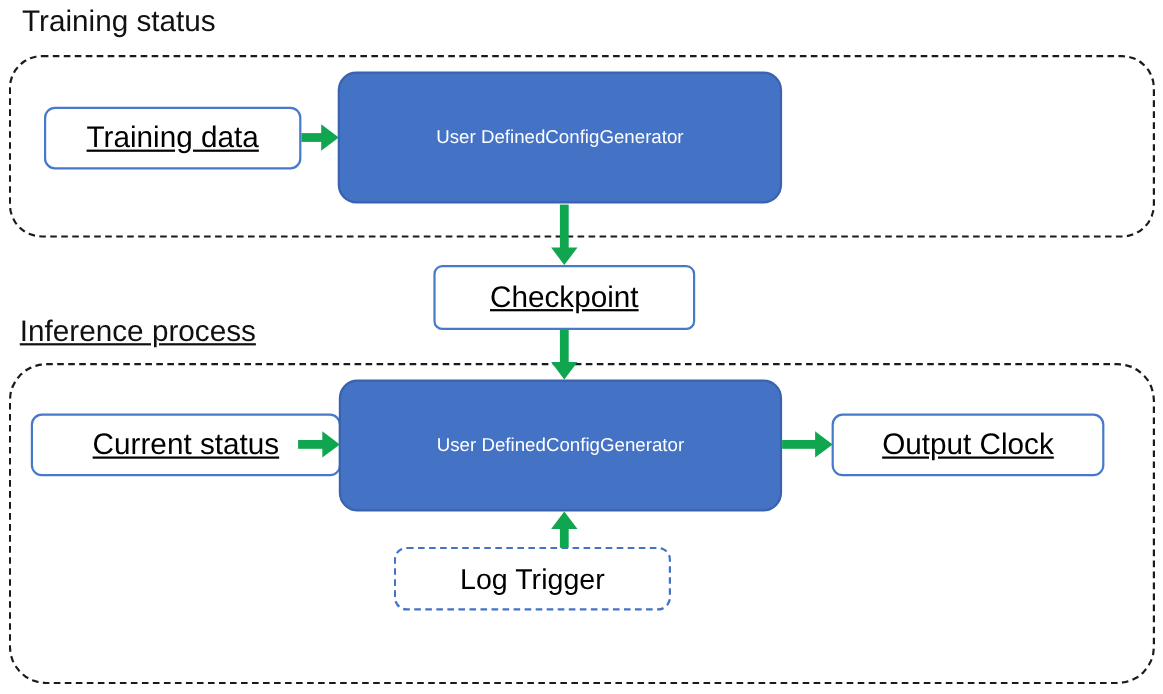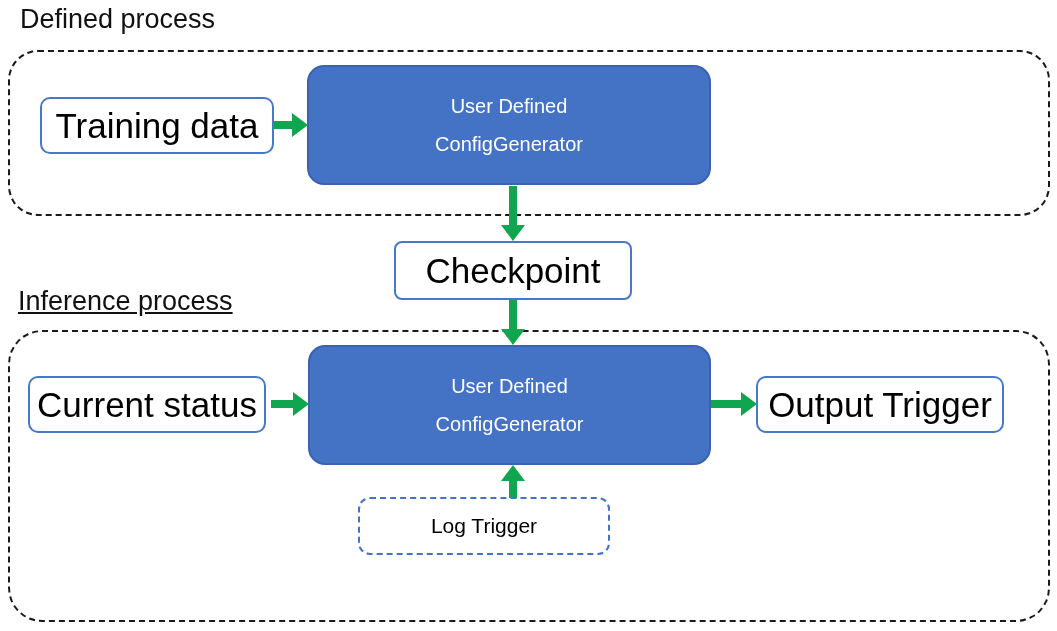--- a/index.html
+++ b/index.html
@@ -30,51 +30,52 @@
   }
   .io-box {
     position: absolute;
     background: #ffffff;
     border: 2px solid var(--outline_blue, #4779cb);
     border-radius: 10px;
     box-sizing: border-box;
     display: flex;
     align-items: center;
     justify-content: center;
-    font-size: 35px;
+    font-size: 27px;
     color: #000000;
     white-space: nowrap;
     z-index: 2;
+    text-decoration: underline;
   }
   .gen-box {
     position: absolute;
     background: var(--box_fill_blue, #4472c4);
     border: 2px solid var(--box_border_blue, #3a62ae);
     border-radius: 17px;
     box-sizing: border-box;
     display: flex;
-    flex-direction: column;
+    flex-direction: row;
     align-items: center;
     justify-content: center;
-    font-size: 20px;
+    font-size: 17px;
     line-height: 38px;
     color: #ffffff;
     text-align: center;
     z-index: 2;
   }
   .trigger-box {
     position: absolute;
     background: #ffffff;
     border: 2px dashed var(--trigger_dash_blue, #4472c4);
     border-radius: 12px;
     box-sizing: border-box;
     display: flex;
     align-items: center;
     justify-content: center;
-    font-size: 21px;
+    font-size: 26px;
     color: #000000;
     white-space: nowrap;
   }
   .arrow { position: absolute; z-index: 3; }
   .arrow .shaft { position: absolute; background: var(--arrow_green, #10a64f); }
   .arrow .head { position: absolute; width: 0; height: 0; }
 
   .arrow.right .shaft { left: 0; top: 8px; height: 8px; }
   .arrow.right .head {
     right: 0; top: 0;
@@ -95,21 +96,21 @@
     border-left: 12px solid transparent;
     border-right: 12px solid transparent;
     border-bottom: 16px solid var(--arrow_green, #10a64f);
   }
 </style>
 </head>
 <body>
 
 <div class="canvas">
 
-  <div class="section-label" style="left:20px; top:4px;">Defined process</div>
+  <div class="section-label" style="left:20px; top:4px;">Training status</div>
 
   <div class="dashed-container" style="left:8px; top:50px; width:1042px; height:166px;"></div>
 
   <div class="io-box" style="left:40px; top:97px; width:234px; height:57px;">Training data</div>
 
   <div class="gen-box" style="left:307px; top:65px; width:404px; height:120px;">
     <span>User Defined</span>
     <span>ConfigGenerator</span>
   </div>
 
@@ -127,38 +128,38 @@
 
   <div class="arrow down" style="left:501px; top:300px; width:24px; height:45px;">
     <div class="shaft" style="height:31px;"></div>
     <div class="head"></div>
   </div>
 
   <div class="section-label" style="left:18px; top:286px;text-decoration:underline;">Inference process</div>
 
   <div class="dashed-container" style="left:8px; top:330px; width:1042px; height:292px; border-radius:34px;"></div>
 
-  <div class="io-box" style="left:28px; top:376px; width:238px; height:57px;">Current status</div>
+  <div class="io-box" style="left:28px; top:376px; width:282px; height:57px;">Current status</div>
 
   <div class="gen-box" style="left:308px; top:345px; width:403px; height:120px;">
     <span>User Defined</span>
     <span>ConfigGenerator</span>
   </div>
 
   <div class="arrow right" style="left:271px; top:392px; width:38px; height:24px;">
     <div class="shaft" style="width:24px;"></div>
     <div class="head"></div>
   </div>
 
   <div class="arrow right" style="left:711px; top:392px; width:46px; height:24px;">
     <div class="shaft" style="width:32px;"></div>
     <div class="head"></div>
   </div>
 
-  <div class="io-box" style="left:756px; top:376px; width:248px; height:57px;">Output Trigger</div>
+  <div class="io-box" style="left:756px; top:376px; width:248px; height:57px;">Output Clock</div>
 
   <div class="arrow up" style="left:501px; top:465px; width:24px; height:33px;">
     <div class="shaft" style="height:19px;"></div>
     <div class="head"></div>
   </div>
 
   <div class="trigger-box" style="left:358px; top:497px; width:252px; height:58px; z-index:1;">Log Trigger</div>
 
 
 </div>

